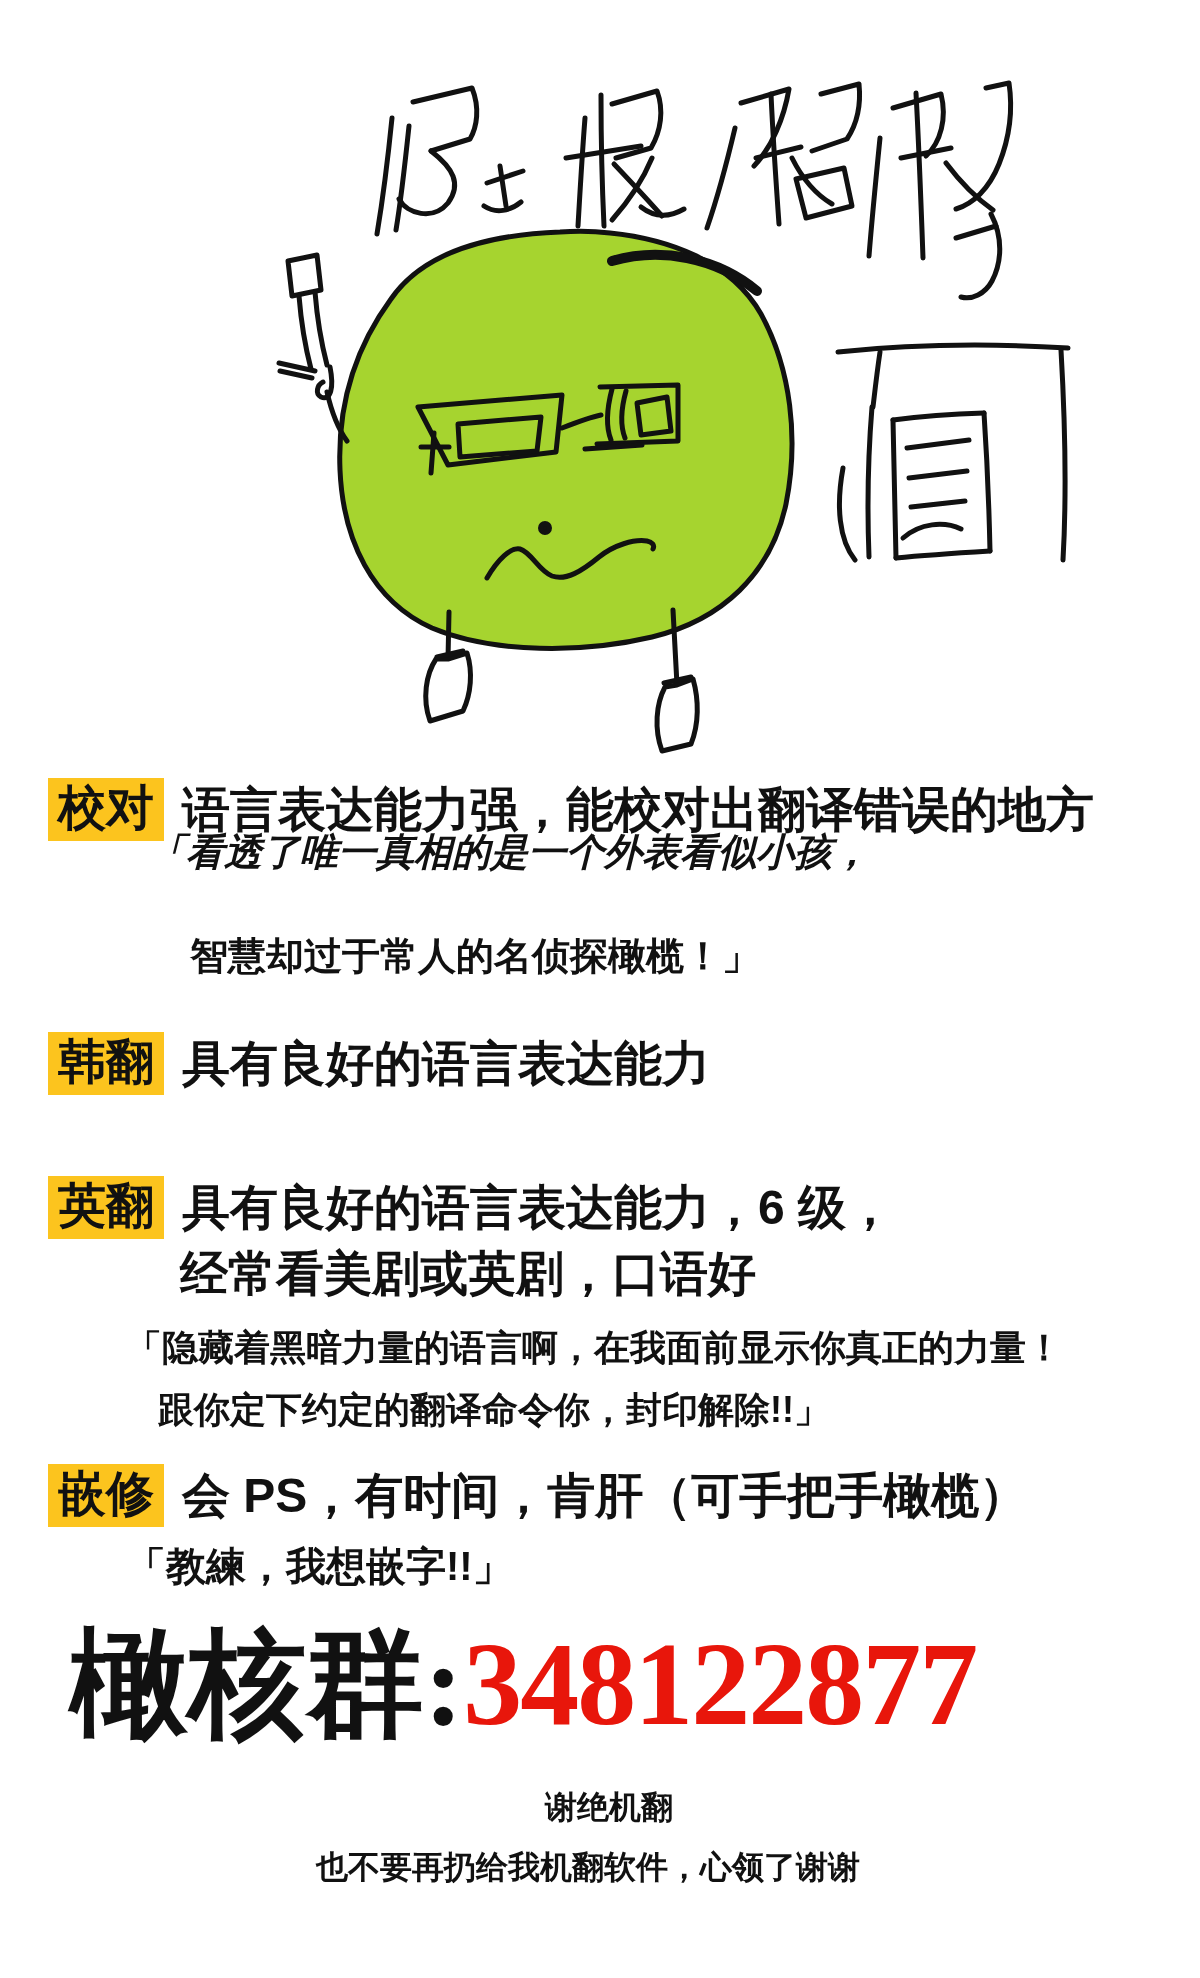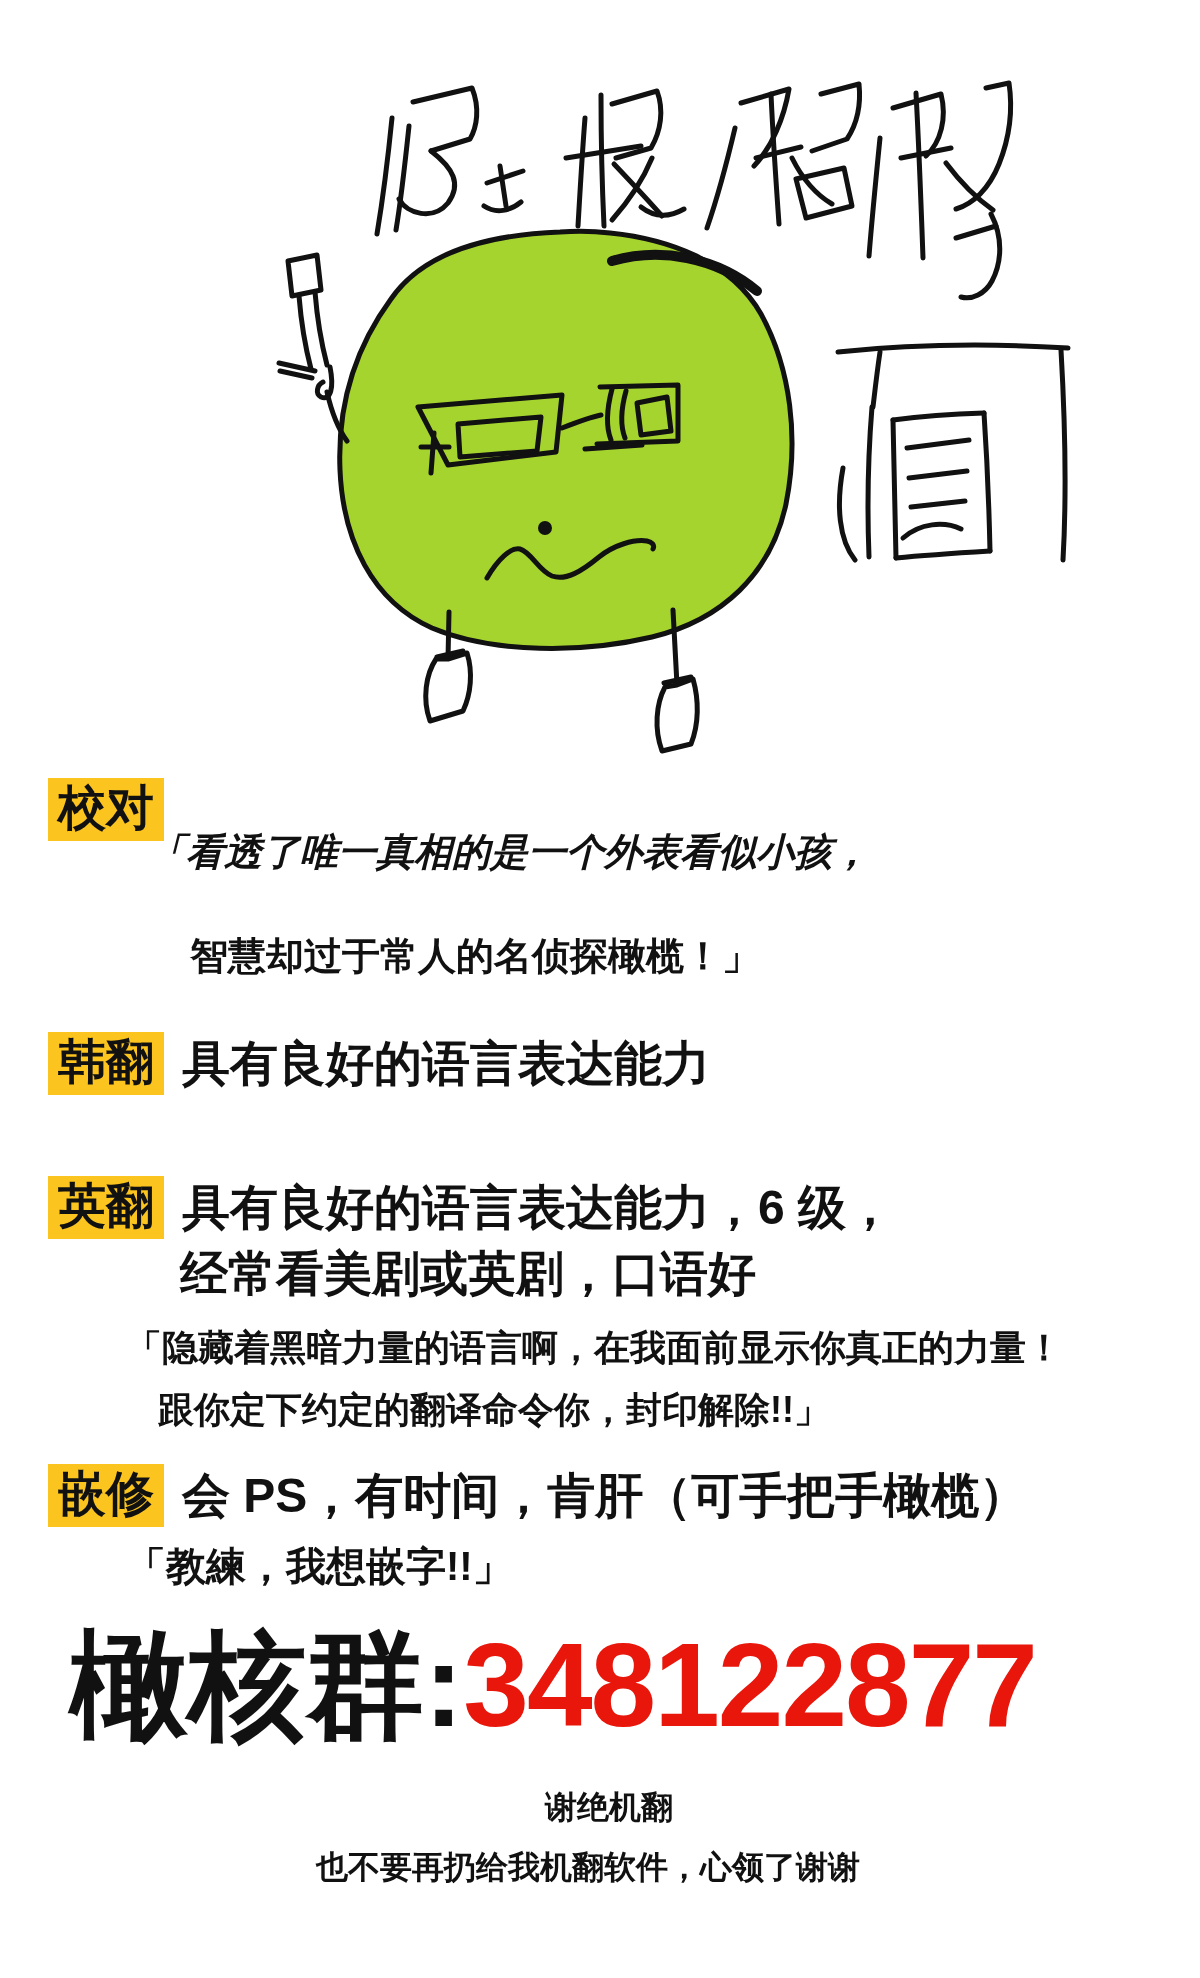--- a/index.html
+++ b/index.html
@@ -52,20 +52,21 @@
   .q-md { font-size: 36px; }
   .q-xl { font-size: 40px; }
   .group {
     position: absolute;
     top: 1626px;
     left: 70px;
     font-size: 118px;
     font-weight: 900;
     line-height: 1;
     white-space: nowrap;
+    font-family: Liberation Serif, serif;
   }
   .group .num { color: var(--red); letter-spacing: -2px; }
   .footer-line {
     position: absolute;
     left: 0;
     width: 1176px;
     text-align: center;
     font-size: 32px;
     font-weight: bold;
     white-space: nowrap;
@@ -167,20 +168,21 @@
       <path d="M448,659 L467,653 C473,672 471,694 463,711 L430,721 C422,699 426,674 436,659 Z" fill="#ffffff"></path>
       <path d="M437,657 L463,651"></path>
       <path d="M673,610 L677,685"></path>
       <path d="M677,685 L693,679 C699,700 699,724 691,744 L662,751 C654,729 656,704 665,687 Z" fill="#ffffff"></path>
       <path d="M664,683 L691,677"></path>
     </g>
   </svg>
 
   <div class="row" style="left:48px; top:778px;justify-content:center;">
     <span class="tag">校对</span>
+    <span>语言表达能力强，能校对出翻译错误的地方</span>
   </div>
   <div class="quote q-lg" style="left:148px; top:832px;font-style:italic;">「看透了唯一真相的是一个外表看似小孩，</div>
   <div class="quote q-lg" style="left:182px; top:936px;margin-left:8px;">智慧却过于常人的名侦探橄榄！」</div>
 
   <div class="row" style="left:48px; top:1032px;">
     <span class="tag">韩翻</span>
     <span>具有良好的语言表达能力</span>
   </div>
 
   <div class="row" style="left:48px; top:1176px;">

